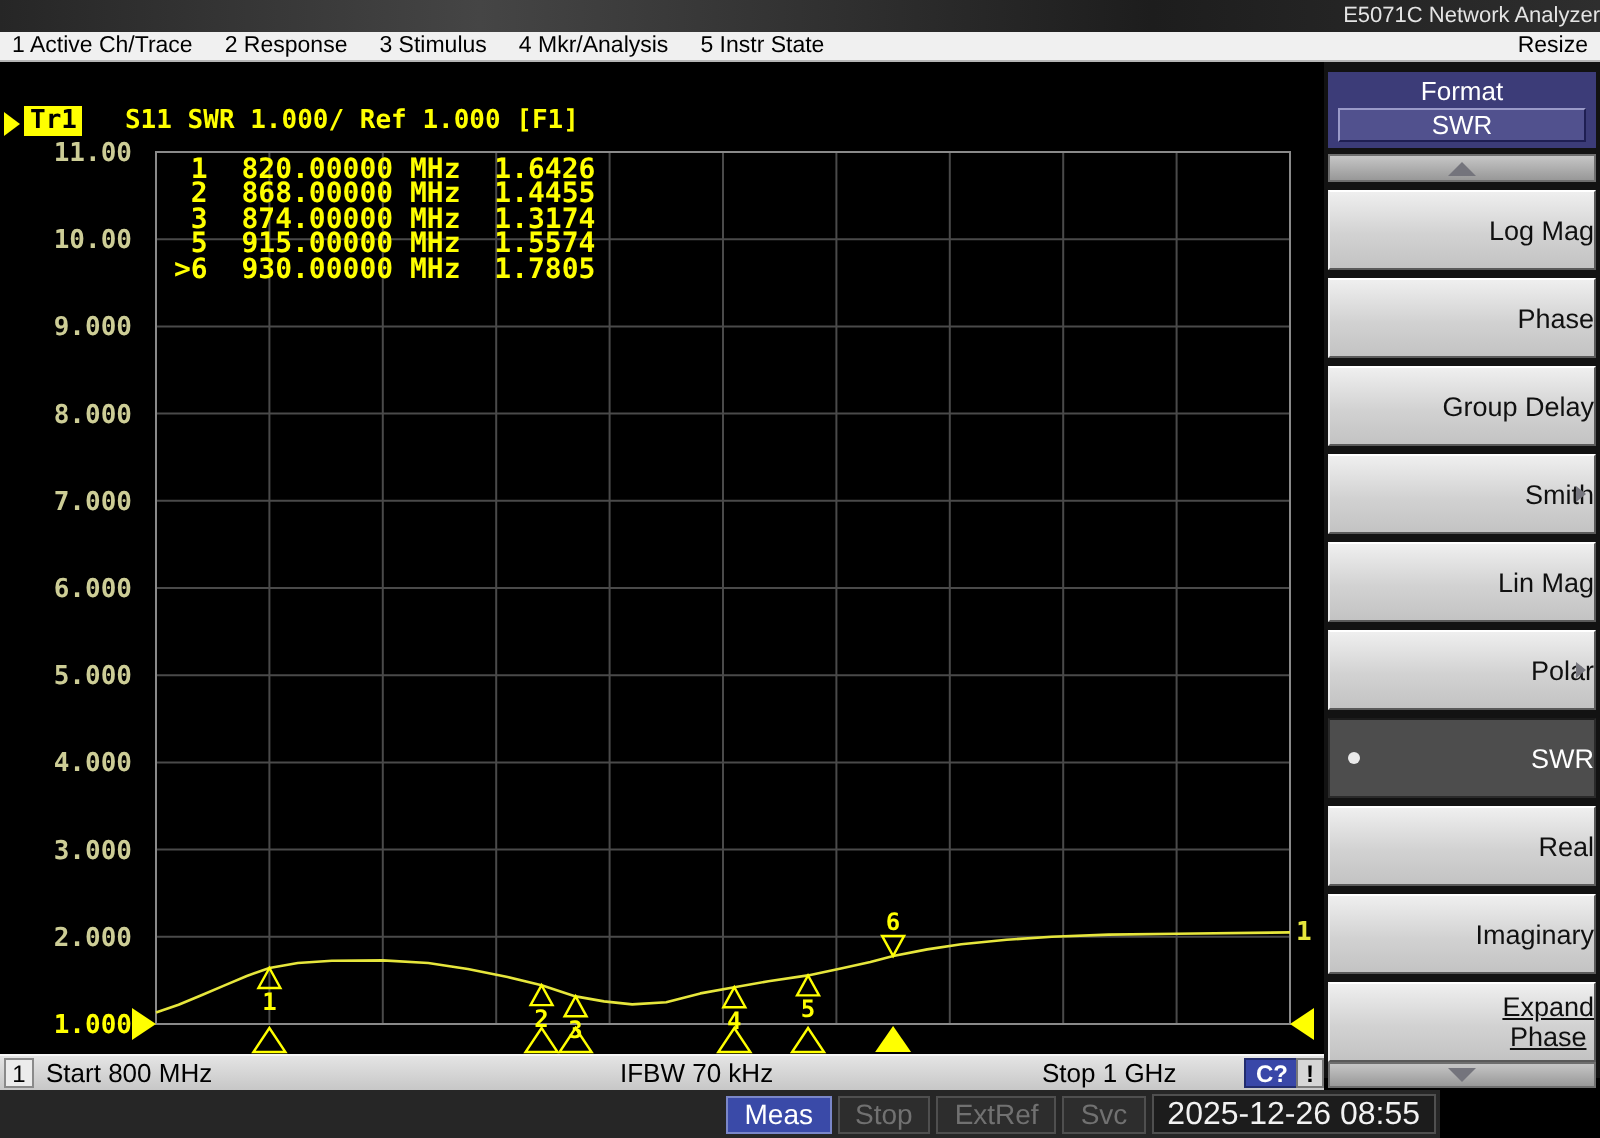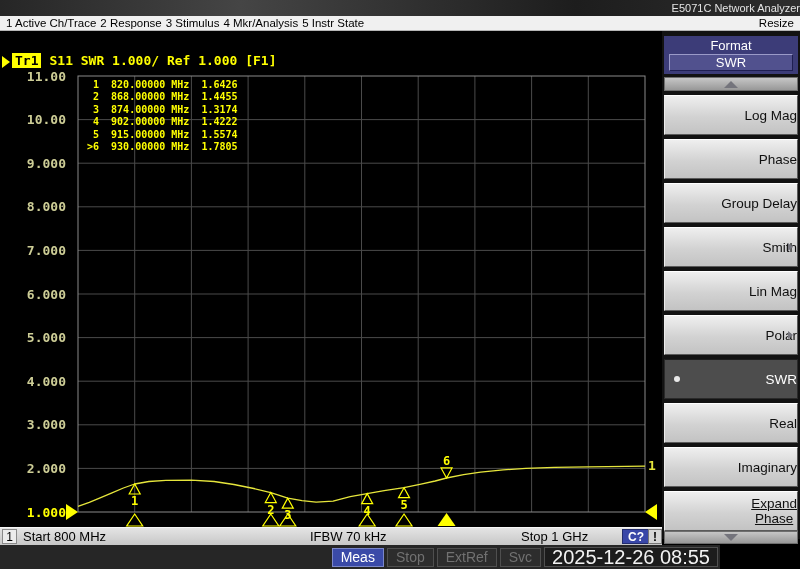--- a/index.html
+++ b/index.html
@@ -7,40 +7,40 @@
   .window { position:relative; width:800px; height:569px; overflow:hidden; background:#000; }
 
   
   .titlebar { position:absolute; left:0; top:0; width:800px; height:16px;
     background:linear-gradient(90deg,#262626,#454545 30%,#1d1d1d 72%,#2e2e2e);
     color:#e4e4e4; font-size:11px; line-height:16px; padding-left:4px;text-align:right; }
 
   
   .menubar { position:absolute; left:0; top:16px; width:800px; height:15px;
     background:#f0f0f0; border-bottom:1px solid #b5b5b5; display:flex; align-items:center;
-    font-size:11.5px; color:#000; padding:0 6px; gap:4px; }
+    font-size:11.5px; color:#000; padding:0 6px; gap:16px; }
   .menubar .mi { white-space:nowrap; cursor:default; }
   .menubar .resize { margin-left:auto; }
 
   
   .screen { position:absolute; left:0; top:31px; width:800px; height:514px; background:#000; }
   svg.plot { position:absolute; left:0; top:0; }
   svg text { font-family:"DejaVu Sans Mono", monospace; font-weight:bold; }
 
   
   .trace-status { position:absolute; left:2px; top:21px; height:16px; display:flex; align-items:flex-end;
     font-family:"DejaVu Sans Mono", monospace; font-weight:bold; font-size:13px; }
   .tr-arrow { width:0; height:0; border-left:8px solid #ffff00;
     border-top:6px solid transparent; border-bottom:6px solid transparent; margin-right:2px; }
   .tr-tag { background:#ffff00; color:#000; padding:0 3px; }
-  .tr-detail { color:#ffff00; margin-left:8px; white-space:pre; }
+  .tr-detail { color:#ffff00; margin-left:21px; white-space:pre; }
 
   
   .marker-table { position:absolute; left:87px; top:48px;
-    font-family:"DejaVu Sans Mono", monospace; font-weight:bold; font-size:10px;
+    font-family:"DejaVu Sans Mono", monospace; font-weight:bold; font-size:14px;
     color:#ffff00; }
   .marker-table .mrow { white-space:pre; line-height:12.4px; }
 
   
   .sidebar { position:absolute; left:662px; top:0; width:138px; height:508px; background:#121212; }
   .sk-header { margin:5px 2px 0 2px; height:38px; background:#3c3c78; color:#fff;
     text-align:center; font-size:13px; padding-top:2px; }
   .sk-header .sk-value { margin:1px 5px 0 5px; height:17px; background:#51518e;
     border:1px solid #1f1f52; border-top-color:#9a9ac8; border-left-color:#9a9ac8;
     font-size:13px; line-height:15px; }
@@ -79,21 +79,21 @@
     font-weight:bold; font-size:12px; padding:0 4px; height:15px; line-height:14px;
     border:1px solid #777; }
 
   
   .statusbar { position:absolute; left:0; top:545px; width:720px; height:24px;
     background:#262626; display:flex; align-items:center; padding:0 2px; gap:3px; }
   .sb-spacer { margin-left:auto; }
   .sb-item { height:19px; line-height:17px; padding:0 8px; font-size:14px;
     border:1px solid #4f4f4f; background:#2d2d2d; color:#717171; }
   .sb-item.active { background:#3a4aa8; color:#ffffff; border-color:#7a86c8; }
-  .sb-clock { height:20px; line-height:19px; padding:0 7px; font-size:20px;
+  .sb-clock { height:20px; line-height:19px; padding:0 7px; font-size:16px;
     border:1px solid #4f4f4f; background:#1c1c1c; color:#f2f2f2; white-space:nowrap; }
 </style>
 </head>
 <body>
 
 <div class="window">
 
   <div class="titlebar">
     <span>E5071C Network Analyzer</span>
   </div>
@@ -169,21 +169,20 @@
       <span class="tr-arrow"></span>
       <span class="tr-tag">Tr1</span>
       <span class="tr-detail">S11 SWR 1.000/ Ref 1.000 [F1]</span>
     </div>
 
     <div class="marker-table">
 
     <div class="mrow"> 1  820.00000 MHz  1.6426</div>
         <div class="mrow"> 2  868.00000 MHz  1.4455</div>
         <div class="mrow"> 3  874.00000 MHz  1.3174</div>
-        <div class="mrow"> 4  902.00000 MHz  1.4222</div>
         <div class="mrow"> 5  915.00000 MHz  1.5574</div>
         <div class="mrow">&gt;6  930.00000 MHz  1.7805</div>
       </div>
 
     <div class="sidebar">
       <div class="sk-header">
         <div>Format</div>
         <div class="sk-value">SWR</div>
       </div>
       <div class="sk-scroll up">

